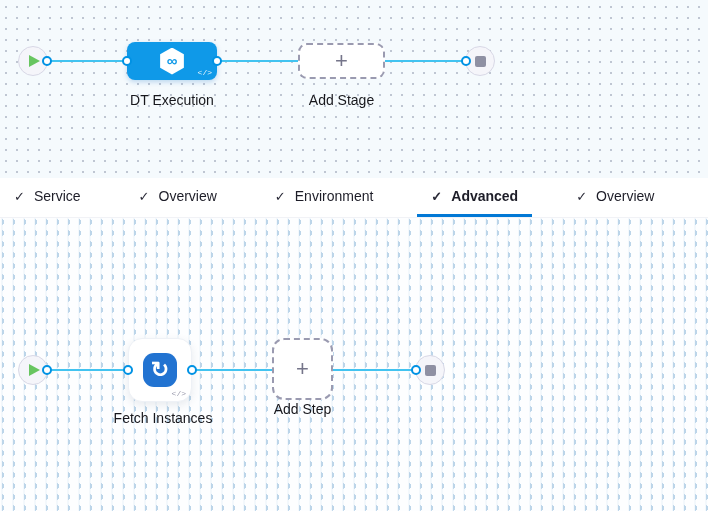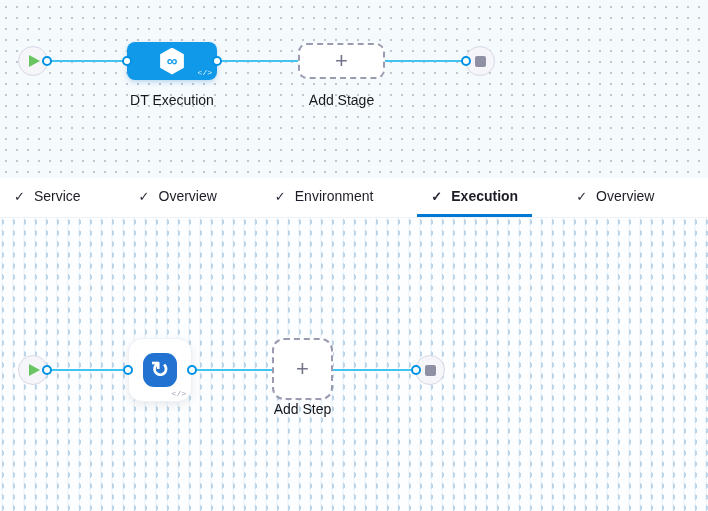--- a/index.html
+++ b/index.html
@@ -153,21 +153,21 @@
     <div class="tab">
       <span class="check">✓</span>
       <span>Overview</span>
     </div>
     <div class="tab">
       <span class="check">✓</span>
       <span>Environment</span>
     </div>
     <div class="tab active">
       <span class="check">✓</span>
-      <span>Execution</span>
+      <span>Advanced</span>
     </div>
     <div class="tab">
       <span class="check">✓</span>
       <span>Overview</span>
     </div>
   </div>
 
   <div class="canvas canvas-bottom">
 
     <div class="round-node" style="left:18px; top:137px;">
@@ -182,20 +182,21 @@
     <div class="port" style="left:123px; top:147px;"></div>
     <div class="port" style="left:187px; top:147px;"></div>
     <div class="port" style="left:411px; top:147px;"></div>
 
     <div class="step-node">
       <div class="fetch-icon">
         <span>↻</span>
       </div>
       <span class="code-icon on-white">&lt;/&gt;</span>
     </div>
+    <div class="node-label" style="left:93px; top:192px; width:140px;">Fetch Instances</div>
 
     <div class="dashed-node add-step">
       <span>+</span>
     </div>
     <div class="node-label" style="left:262px; top:183px; width:81px;">Add Step</div>
 
     <div class="round-node" style="left:415px; top:137px;">
       <div class="stop-sq"></div>
     </div>
   </div>

